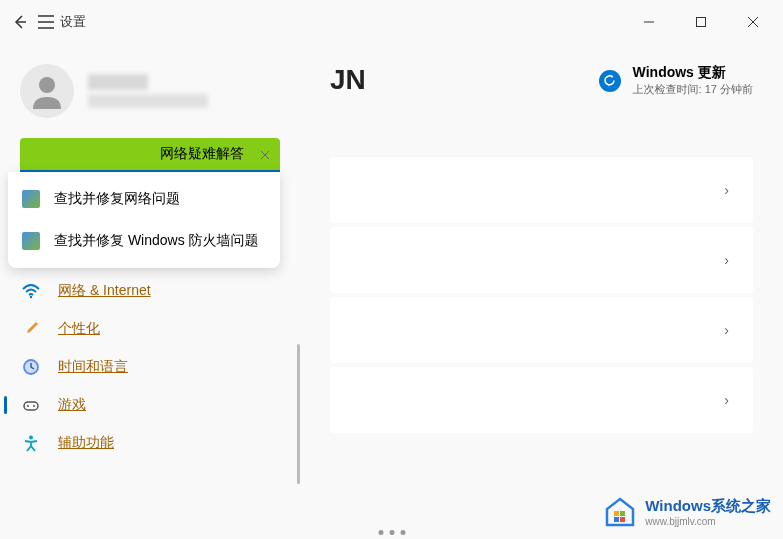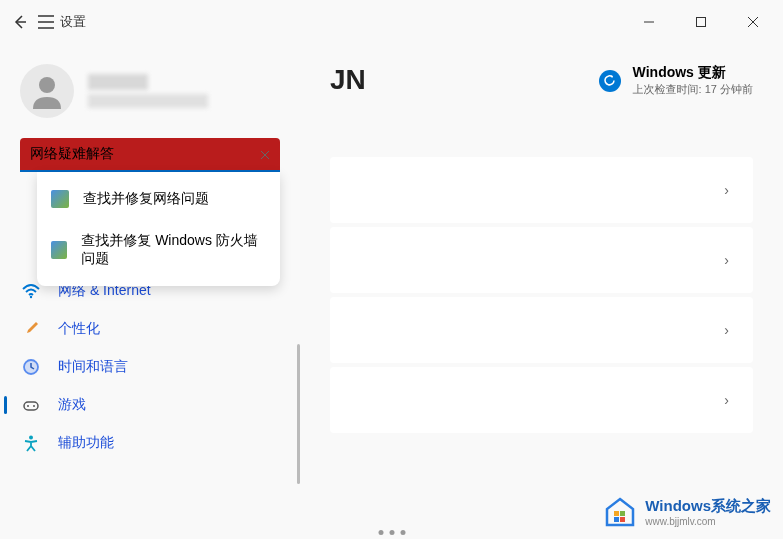--- a/index.html
+++ b/index.html
@@ -95,39 +95,40 @@
     }
     .search-wrapper {
       padding: 0 20px;
       position: relative;
     }
     .search-box {
       width: 100%;
       height: 34px;
       border: none;
       border-bottom: 2px solid #0067c0;
-      background: #b91c1c;
+      background: #84cc16;
       padding: 0 36px 0 10px;
       font-size: 14px;
       outline: none;
       border-radius: 4px 4px 0 0;
+      text-align: right;
     }
     .search-clear {
       position: absolute;
       right: 30px;
       top: 50%;
       transform: translateY(-50%);
       cursor: pointer;
       color: #666;
       font-size: 14px;
     }
     .search-dropdown {
       position: absolute;
       top: 100%;
-      left: 37px;
+      left: 8px;
       right: 20px;
       background: #fff;
       border-radius: 0 0 8px 8px;
       box-shadow: 0 4px 12px rgba(0,0,0,0.15);
       z-index: 100;
       padding: 6px 0;
     }
     .search-result {
       display: flex;
       align-items: center;
@@ -147,22 +148,23 @@
       padding: 0 8px;
     }
     .nav-item {
       display: flex;
       align-items: center;
       padding: 10px 14px;
       gap: 18px;
       cursor: pointer;
       border-radius: 4px;
       font-size: 14px;
-      color: #1d4ed8;
+      color: #a16207;
       position: relative;
+      text-decoration: underline;
     }
     .nav-item.active::before {
       content: "";
       position: absolute;
       left: -4px;
       top: 50%;
       transform: translateY(-50%);
       width: 3px;
       height: 18px;
       background: #0067c0;

